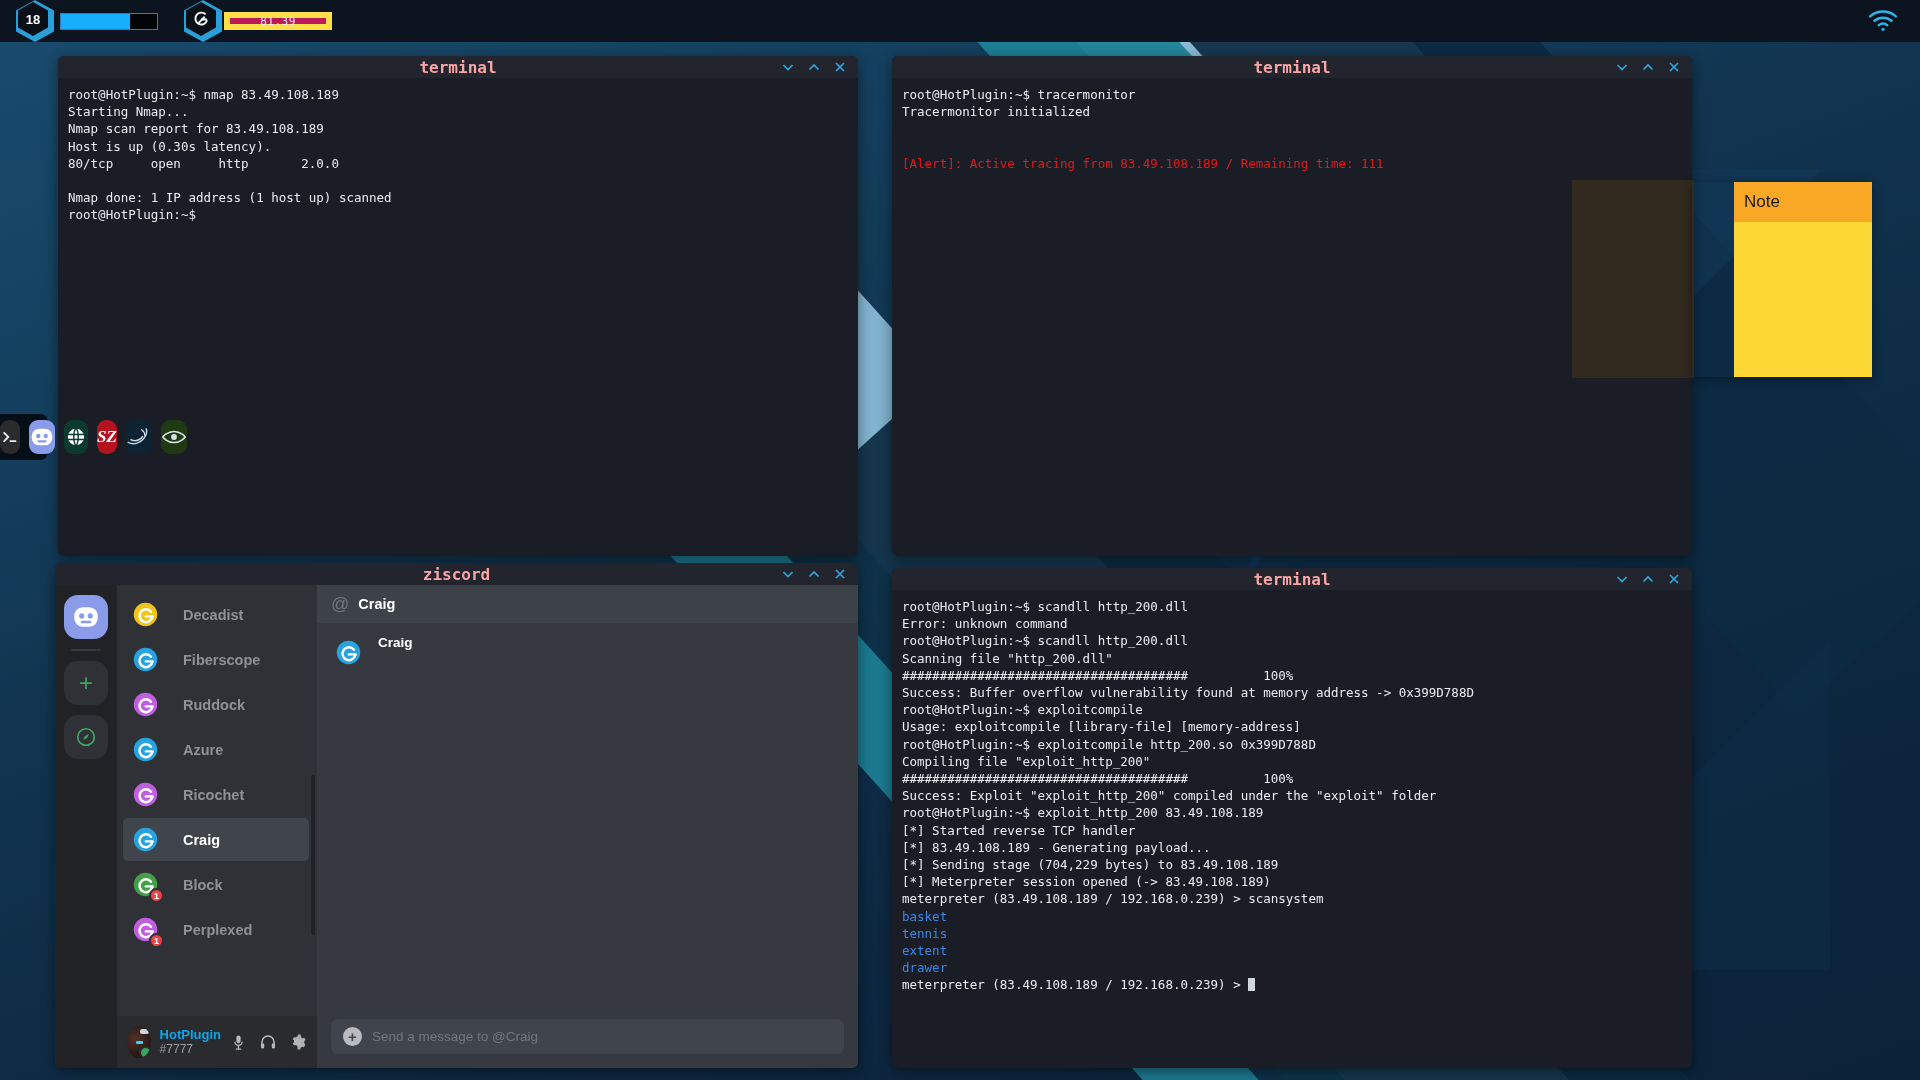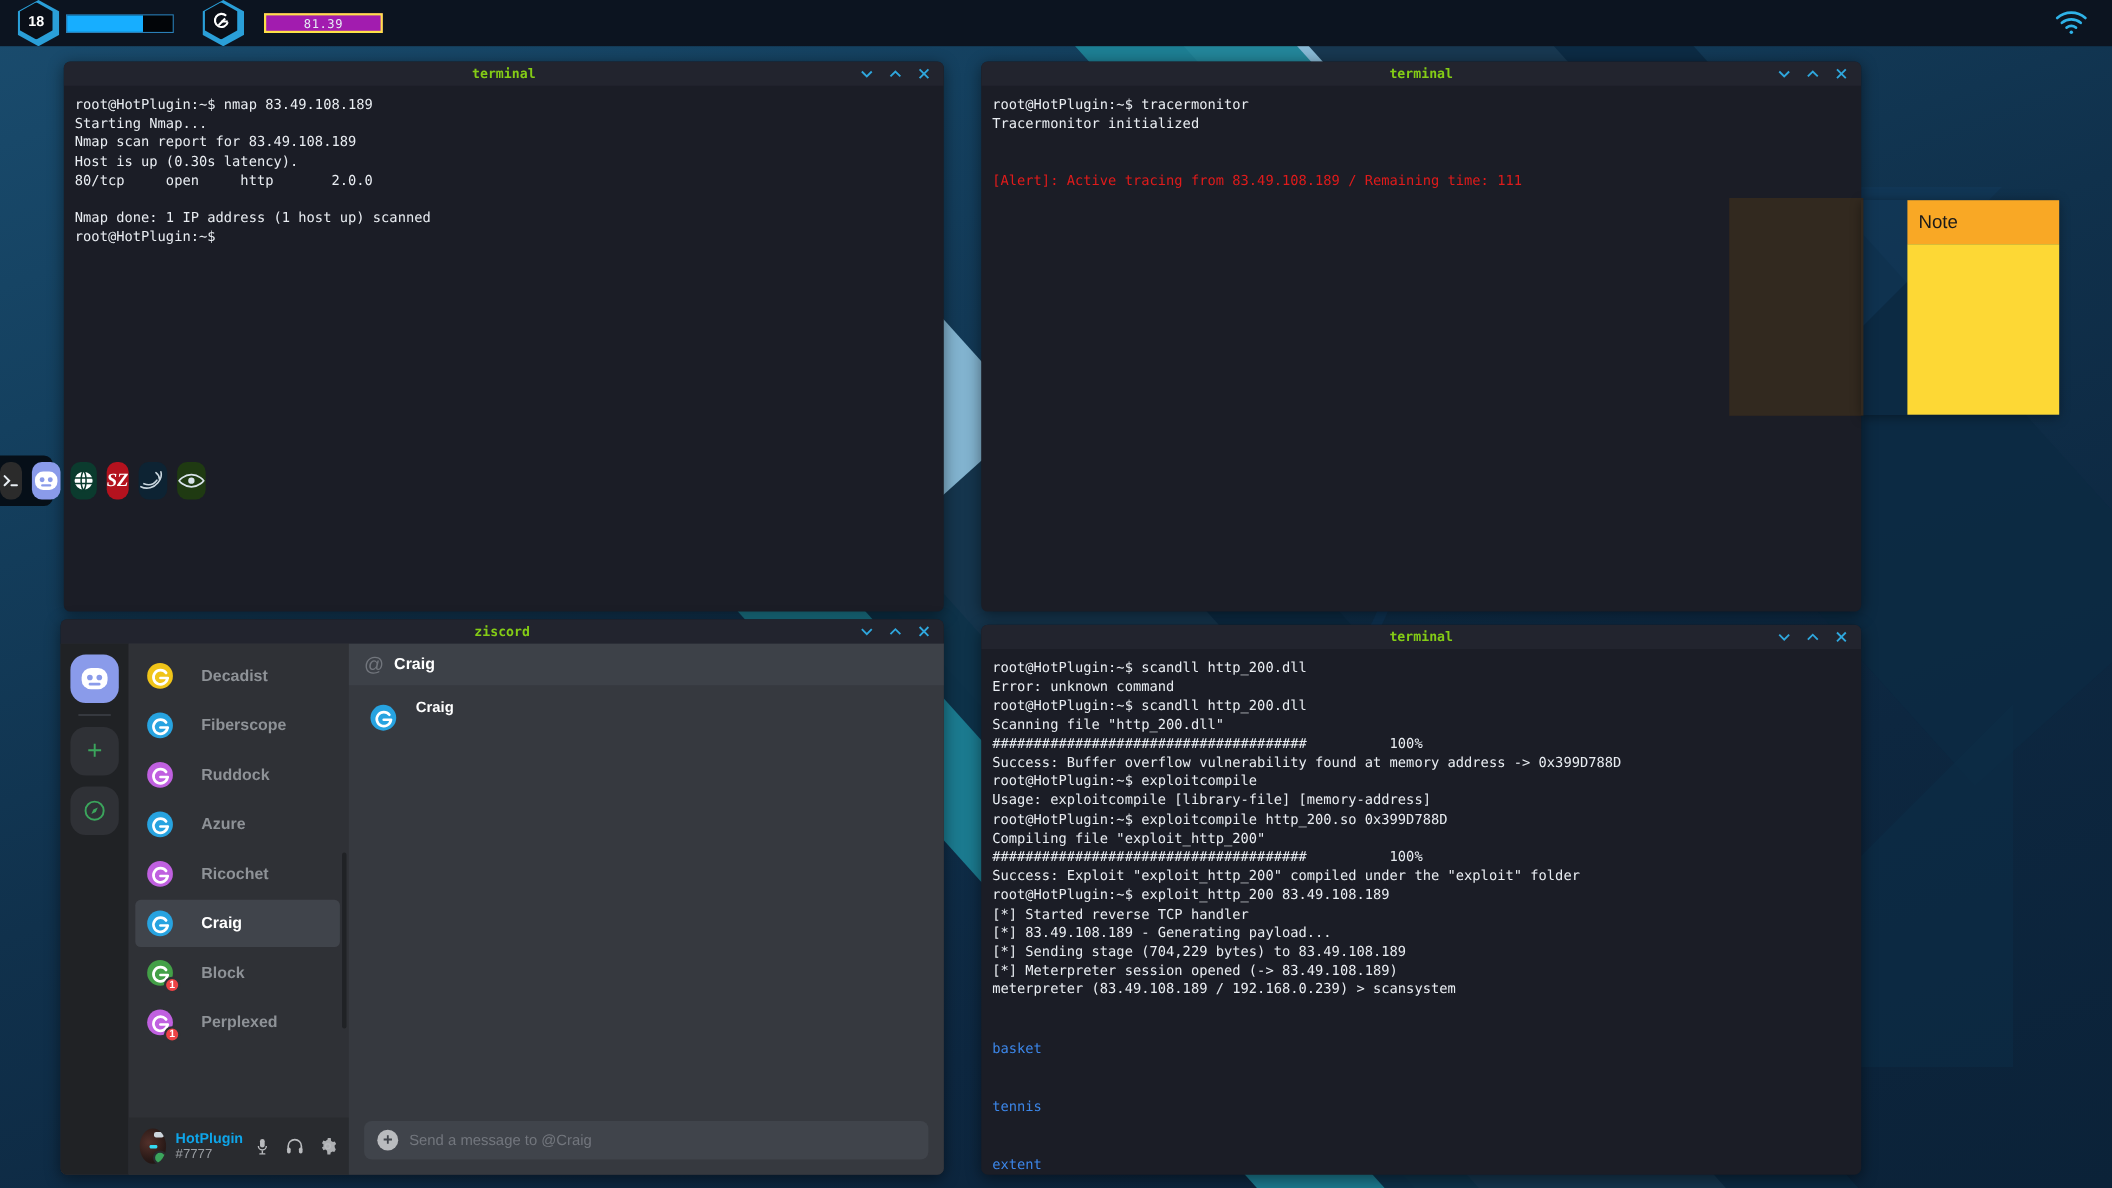--- a/index.html
+++ b/index.html
@@ -80,22 +80,22 @@
     background:#2a9fd8; z-index:-1;
   }
   .hex-num { color:#fff; font-size: 13px; font-weight: 700; font-family:"Liberation Sans",sans-serif; }
   .bar-outer {
     width: 98px; height: 17px; border: 1px solid #2a7fb8; background: #020508;
     margin-left: 8px; position: relative;
   }
   .bar-fill { height: 100%; background: #17aeff; }
   .logo-hex { position: relative; width: 34px; height: 38px; margin-left: 28px; }
   .bar-outer2 {
-    width: 108px; height: 18px; border: 2px solid #fde047; background: #a21caf;
-    margin-left: 20px; display:flex; align-items:center; justify-content:center;
+    width: 108px; height: 18px; border: 6px solid #fde047; background: #be185d;
+    margin-left: 4px; display:flex; align-items:center; justify-content:center;
   }
   .bar-outer2 span { color:#e6eef5; font-size: 11px; font-family:"DejaVu Sans Mono", monospace; letter-spacing:.5px; }
   .wifi-wrap { margin-left:auto; margin-right: 22px; display:flex; align-items:center; }
 
   
   .dock {
     position: absolute; left: 0; top: 414px; width: 48px; z-index: 40;
     display: flex; flex-direction: row; align-items: center; gap: 9px;
     padding: 6px 0; background: rgba(4,9,15,.88); border-radius: 0 8px 8px 0;
   }
@@ -113,32 +113,32 @@
   .di-eye  { background: #1f3a12; }
 
   
   .win { position: absolute; background: #1b1d26; border-radius: 6px; overflow: hidden;
          box-shadow: 0 3px 14px rgba(0,0,0,.45); }
   .win-title {
     height: 22px; background: #22242e; display: flex; align-items: center;
     justify-content: center; position: relative;
   }
   .win-title .tt {
-    color: #84cc16; font-size: 12px; font-weight: 700;
+    color: #fca5a5; font-size: 16px; font-weight: 700;
     font-family: "DejaVu Sans Mono", monospace;
   }
   .win-ctrls { position: absolute; right: 10px; top: 0; height: 22px; display: flex; align-items: center; gap: 10px; }
   .win-ctrls span { cursor: pointer; display:flex; }
   .term-body {
     padding: 8px 10px; color: #e9edf2;
     font-family: "DejaVu Sans Mono", monospace;
     font-size: 12.5px; line-height: 17.2px; white-space: pre;
   }
   .c-red { color: #e01b1b; }
-  .c-blue { color: #3c86e8; margin-top: 36px; }
+  .c-blue { color: #3c86e8; }
   .cursor { display:inline-block; width:7px; height:13px; background:#cfd6de; vertical-align:-2px; }
 
   
   #win-nmap   { left: 58px;  top: 56px;  width: 800px;  height: 500px; }
   #win-trace  { left: 892px; top: 56px;  width: 800px;  height: 500px; }
   #win-term3  { left: 892px; top: 568px; width: 800px;  height: 500px; }
   #win-zis    { left: 55px;  top: 563px; width: 803px;  height: 505px; }
 
   
   .note { position: absolute; left: 1692px; top: 182px; width: 180px; height: 195px;

